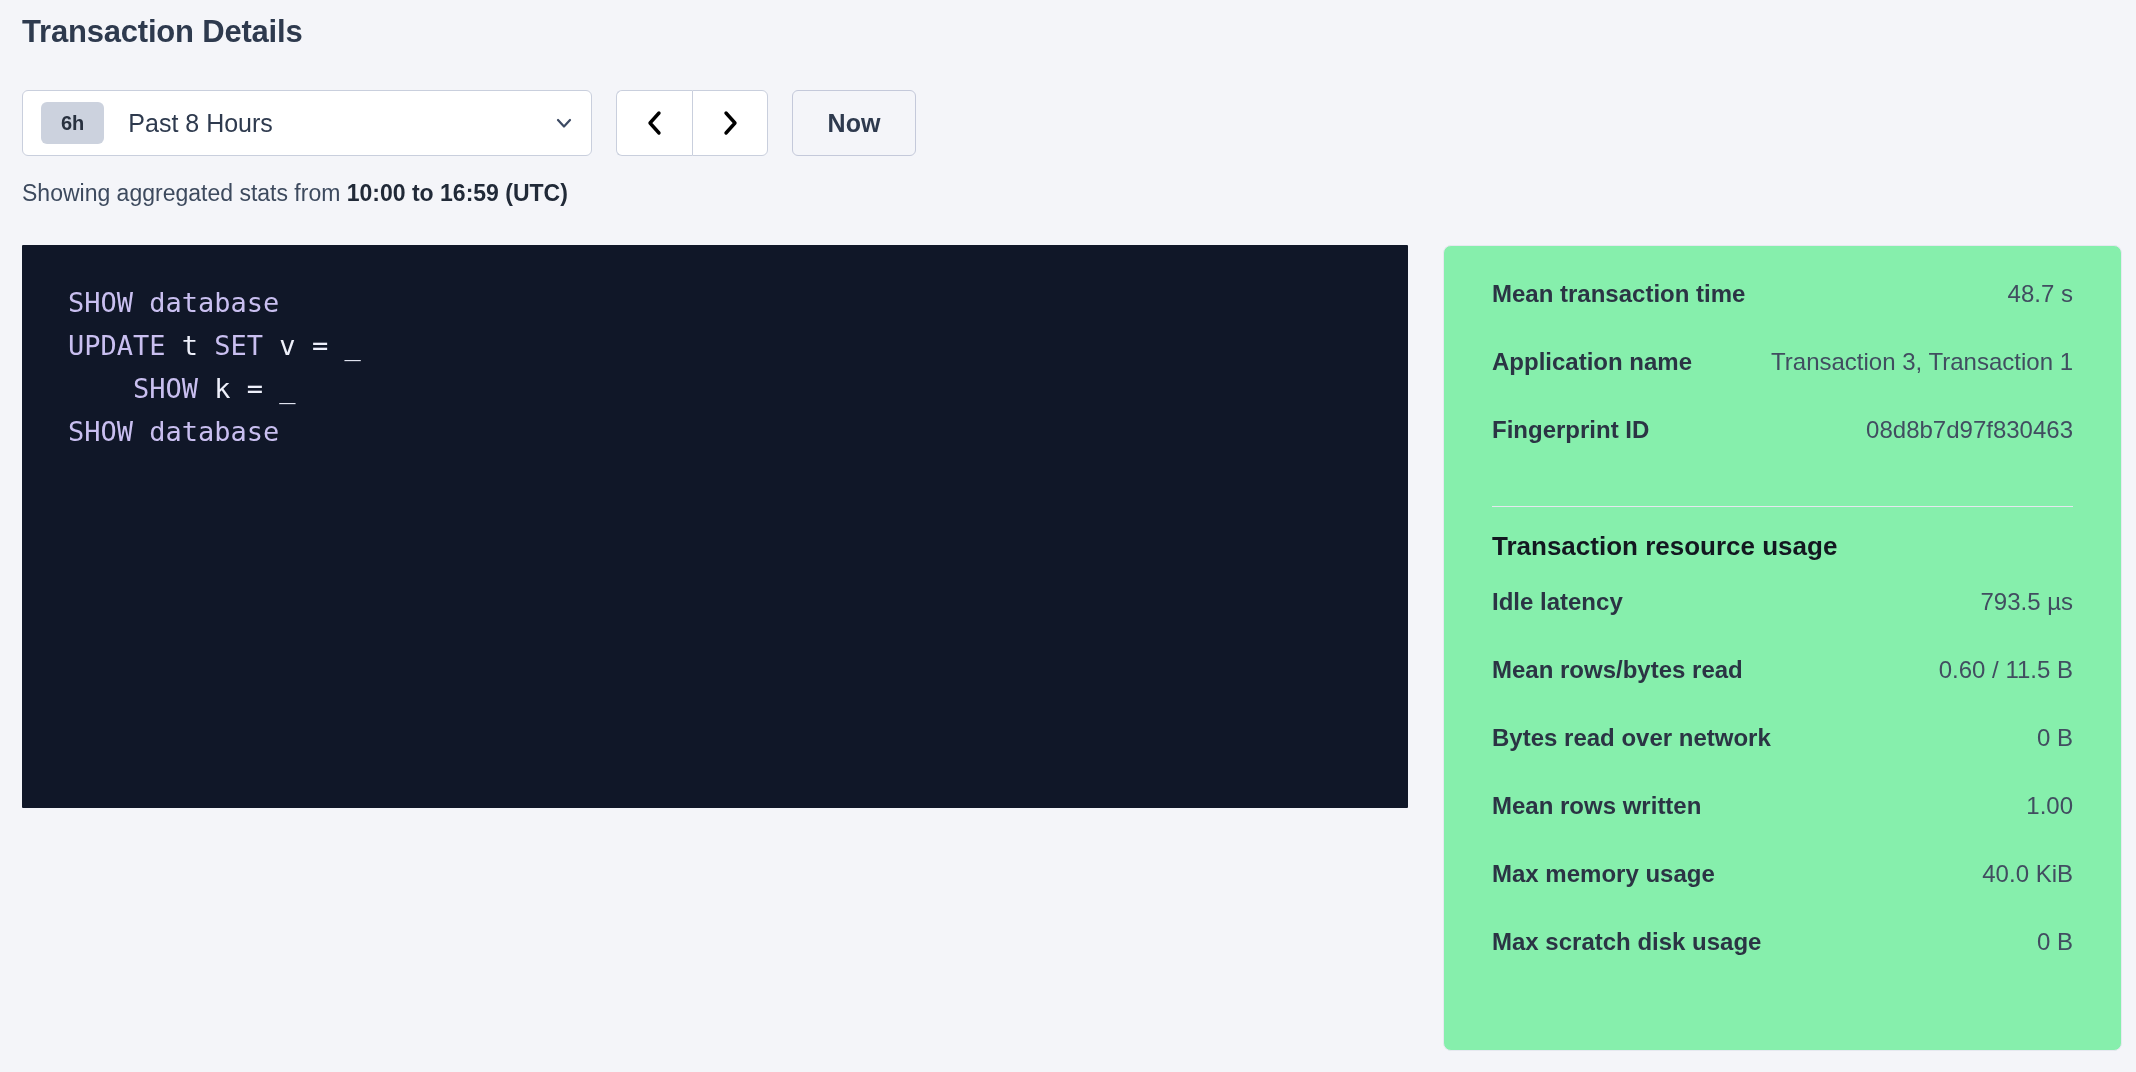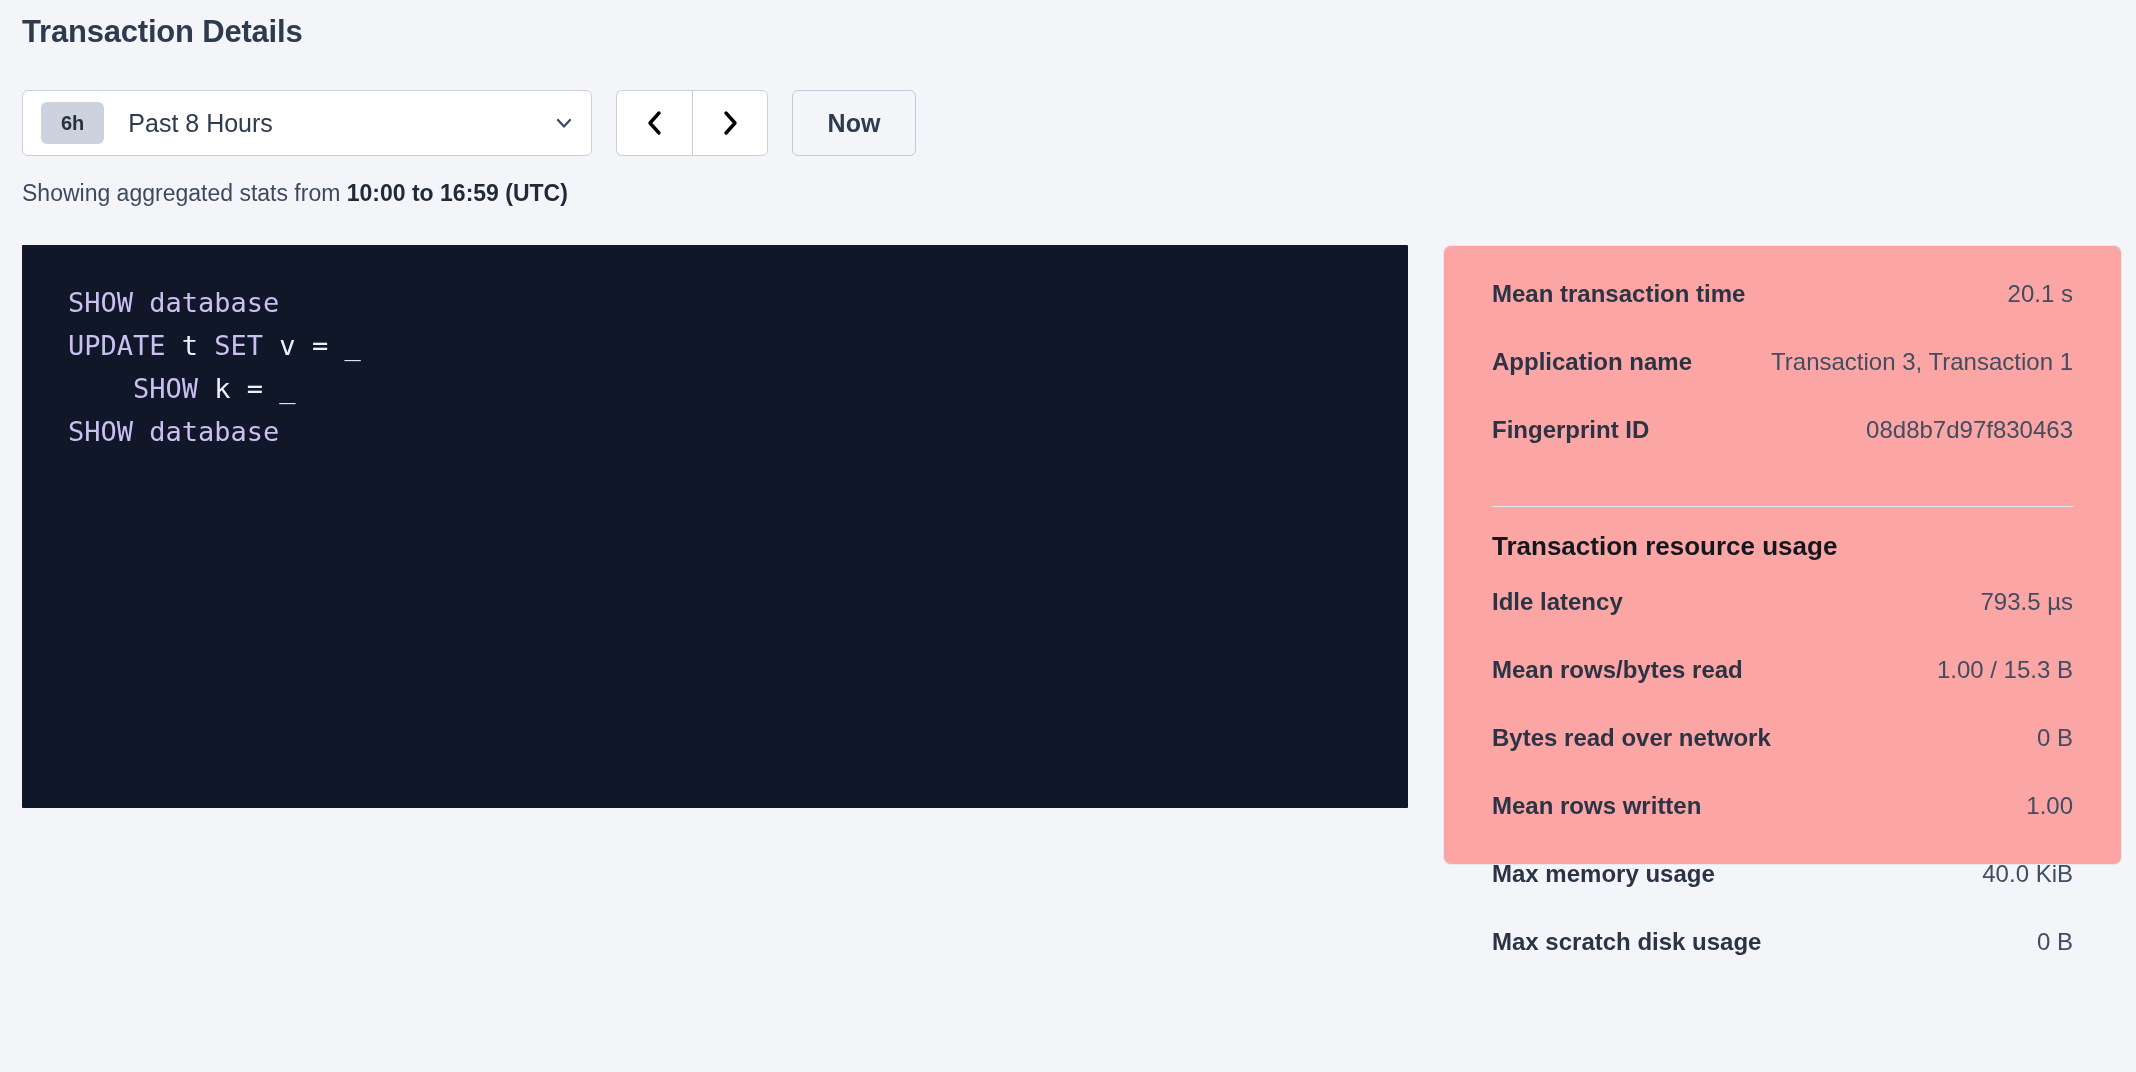--- a/index.html
+++ b/index.html
@@ -145,22 +145,22 @@
   }
   .kw  { color: #c9bff0; }
   .idn { color: #eef0fb; }
 
   
   .detail-panel {
     position: absolute;
     left: 1443px;
     top: 245px;
     width: 679px;
-    height: 620px;
-    background: #fca5a5;
+    height: 806px;
+    background: #86efac;
     border: 1px solid #e6e9f0;
     border-radius: 8px;
     padding: 34px 48px;
   }
 
   .stat-row {
     display: flex;
     align-items: baseline;
     justify-content: space-between;
     height: 68px;
@@ -243,41 +243,41 @@
         <div class="code-line"><span class="kw">UPDATE</span><span class="idn"> t </span><span class="kw">SET</span><span class="idn"> v = _</span></div>
         <div class="code-line"><span class="idn">    </span><span class="kw">SHOW</span><span class="idn"> k = _</span></div>
         <div class="code-line"><span class="kw">SHOW</span><span class="idn"> </span><span class="kw">database</span></div>
       </div>
   </div>
 
   <div class="detail-panel">
     <div id="summary-rows">
         <div class="stat-row">
           <span class="stat-label">Mean transaction time</span>
-          <span class="stat-value">20.1 s</span>
+          <span class="stat-value">48.7 s</span>
         </div>
         <div class="stat-row">
           <span class="stat-label">Application name</span>
           <span class="stat-value">Transaction 3, Transaction 1</span>
         </div>
         <div class="stat-row">
           <span class="stat-label">Fingerprint ID</span>
           <span class="stat-value">08d8b7d97f830463</span>
         </div>
       </div>
     <div class="divider"></div>
     <div class="section-heading">Transaction resource usage</div>
     <div id="resource-rows">
         <div class="stat-row">
           <span class="stat-label">Idle latency</span>
           <span class="stat-value">793.5 µs</span>
         </div>
         <div class="stat-row">
           <span class="stat-label">Mean rows/bytes read</span>
-          <span class="stat-value">1.00 / 15.3 B</span>
+          <span class="stat-value">0.60 / 11.5 B</span>
         </div>
         <div class="stat-row">
           <span class="stat-label">Bytes read over network</span>
           <span class="stat-value">0 B</span>
         </div>
         <div class="stat-row">
           <span class="stat-label">Mean rows written</span>
           <span class="stat-value">1.00</span>
         </div>
         <div class="stat-row">

